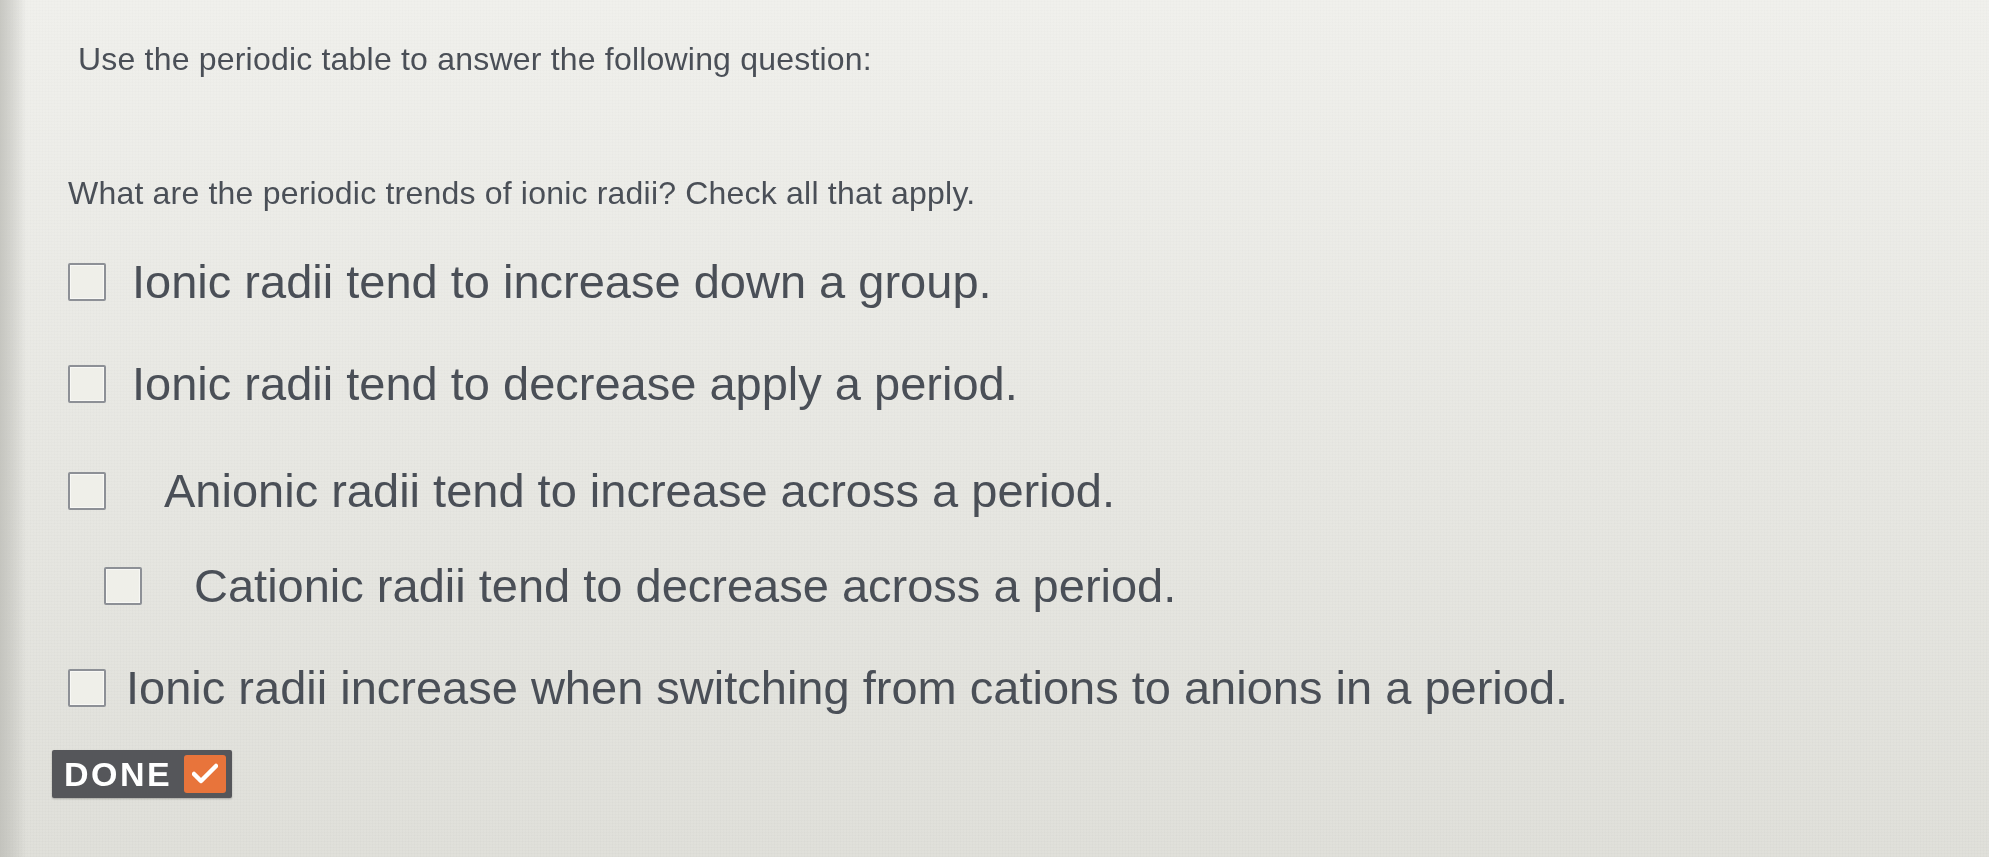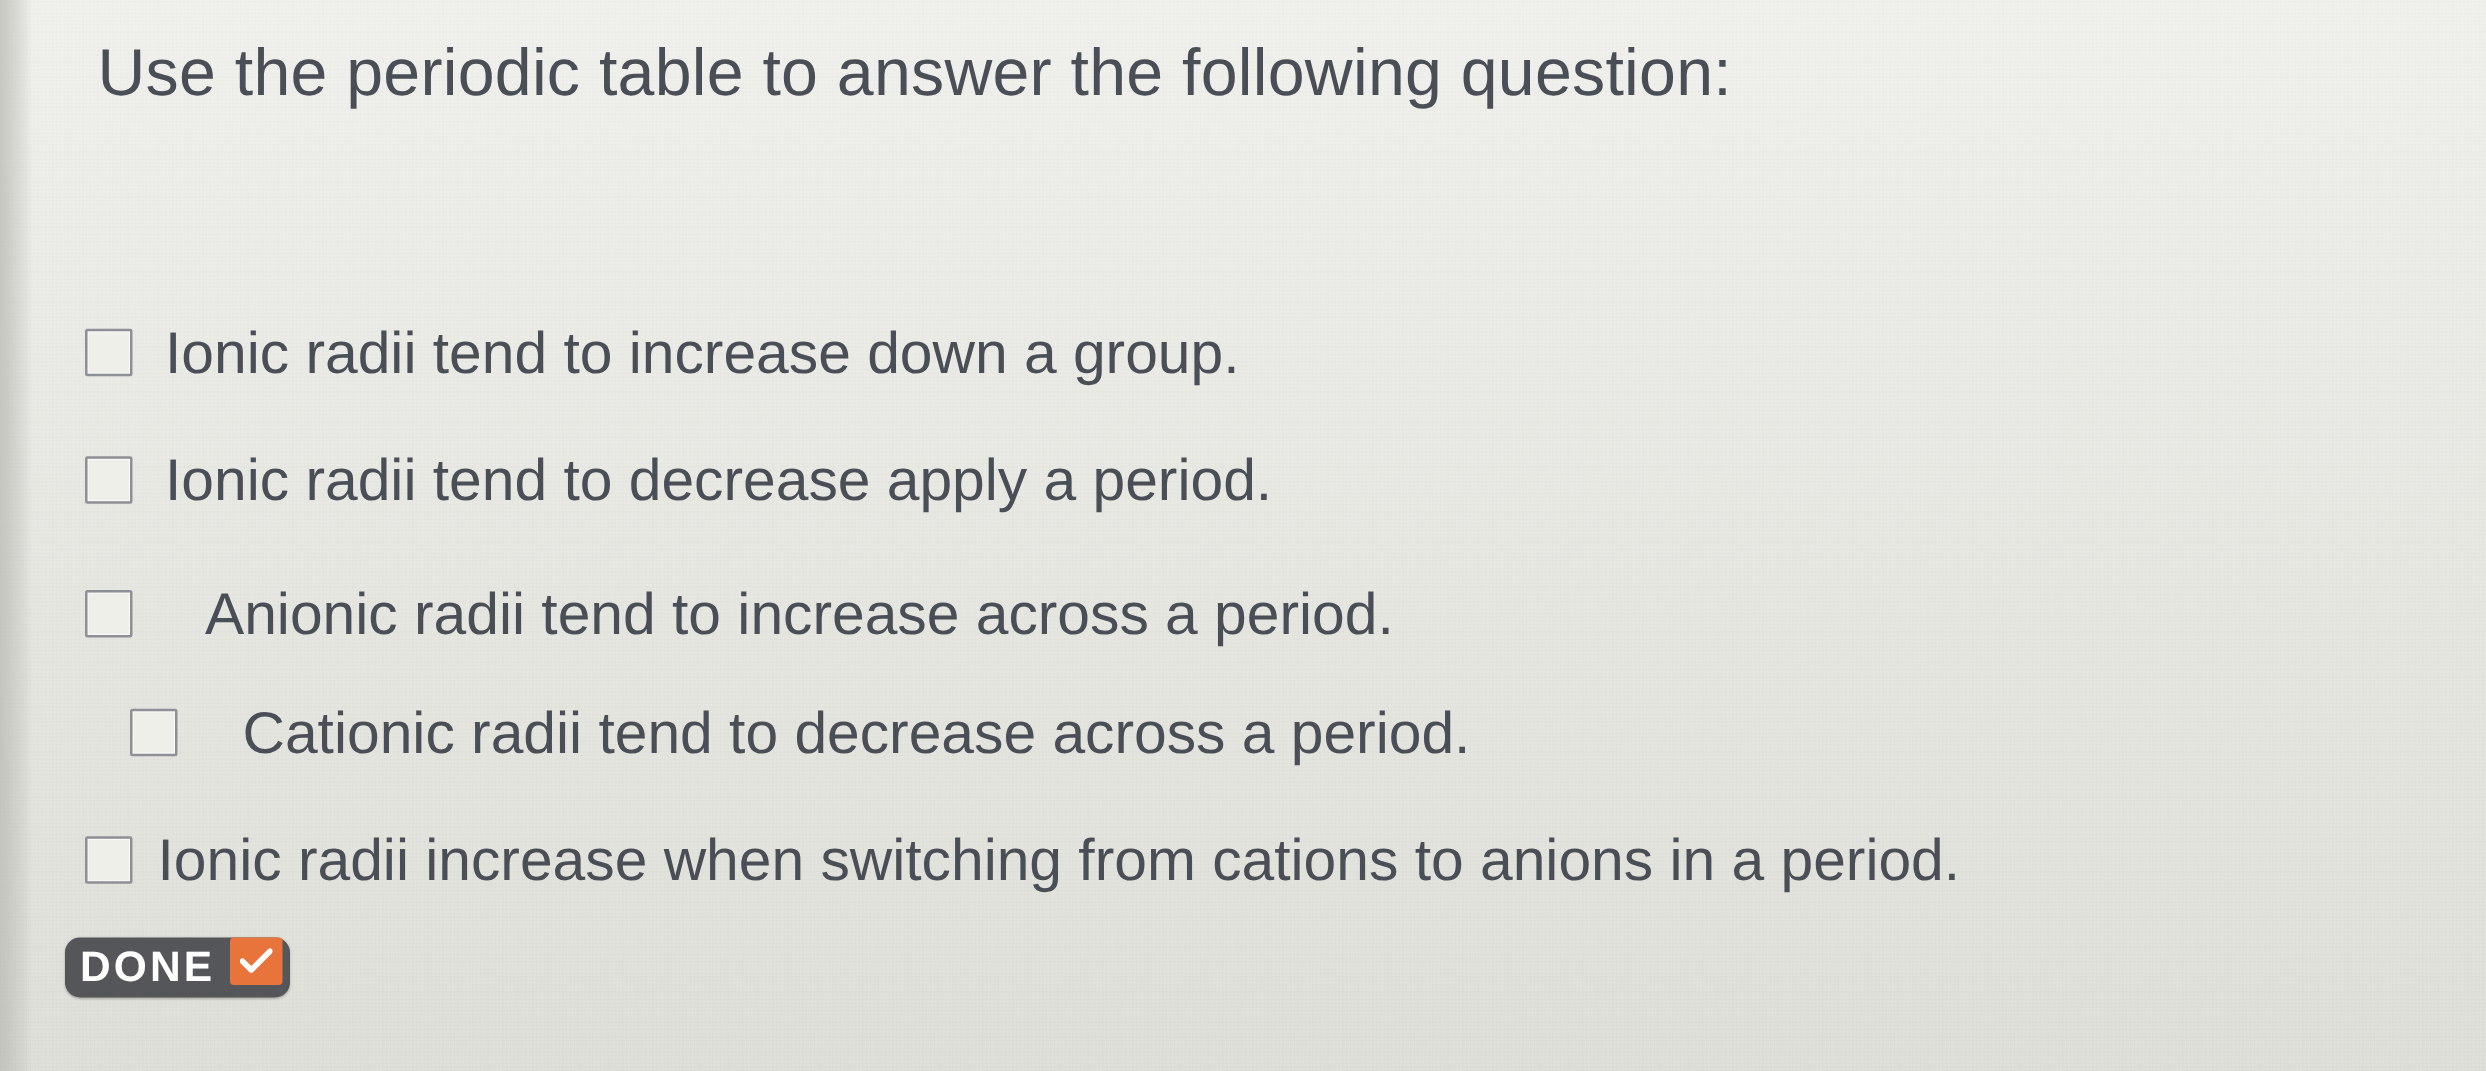--- a/index.html
+++ b/index.html
@@ -32,21 +32,21 @@
     position: absolute;
     left: 0;
     top: 0;
     width: 1989px;
     height: 857px;
   }
 
   .prompt-line {
     position: absolute;
     color: #4a4f57;
-    font-size: 53px;
+    font-size: 32px;
     line-height: 54px;
     letter-spacing: 0.2px;
     white-space: nowrap;
   }
 
   #prompt-1 { left: 78px; top: 32px; }
   #prompt-2 { left: 68px; top: 166px; }
 
   .option-row {
     position: absolute;
@@ -82,24 +82,24 @@
   #option-4 { top: 660px; }
 
   #option-4 .option-label { margin-left: 20px; }
   #option-3 .option-label { margin-left: 52px; }
 
   #done-button {
     position: absolute;
     left: 52px;
     top: 750px;
     display: flex;
-    align-items: flex-start;
+    align-items: center;
     height: 48px;
     background: #55565a;
-    border-radius: 12px;
+    border-radius: 2px;
     padding: 0 6px 0 12px;
     box-shadow: 0 1px 2px rgba(0,0,0,0.25);
   }
 
   #done-label {
     color: #ffffff;
     font-size: 34px;
     font-weight: bold;
     letter-spacing: 2.5px;
     line-height: 48px;
@@ -131,20 +131,21 @@
 </head>
 <body>
 
 <div id="page">
   <div id="left-edge"></div>
 
   <div id="content">
 
     <div class="prompt-line" id="prompt-1">Use the periodic table to answer the following question:</div>
 
+    <div class="prompt-line" id="prompt-2">What are the periodic trends of ionic radii? Check all that apply.</div>
 
     <div class="option-row" id="option-0">
       <span class="checkbox"></span>
       <span class="option-label">Ionic radii tend to increase down a group.</span>
     </div>
 
     <div class="option-row" id="option-1">
       <span class="checkbox"></span>
       <span class="option-label">Ionic radii tend to decrease apply a period.</span>
     </div>

